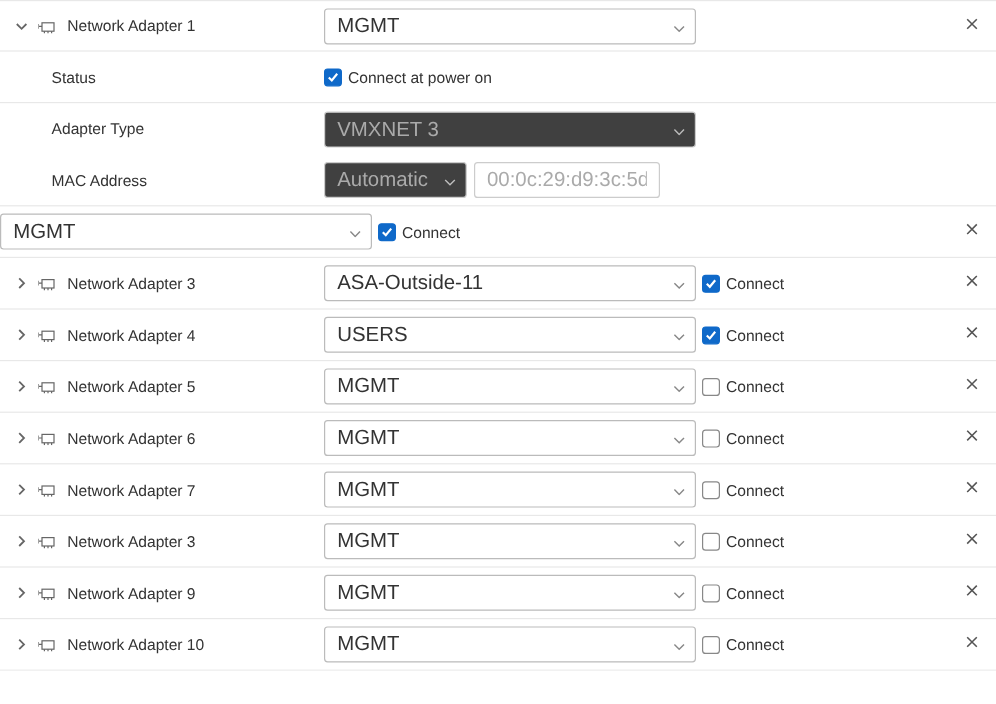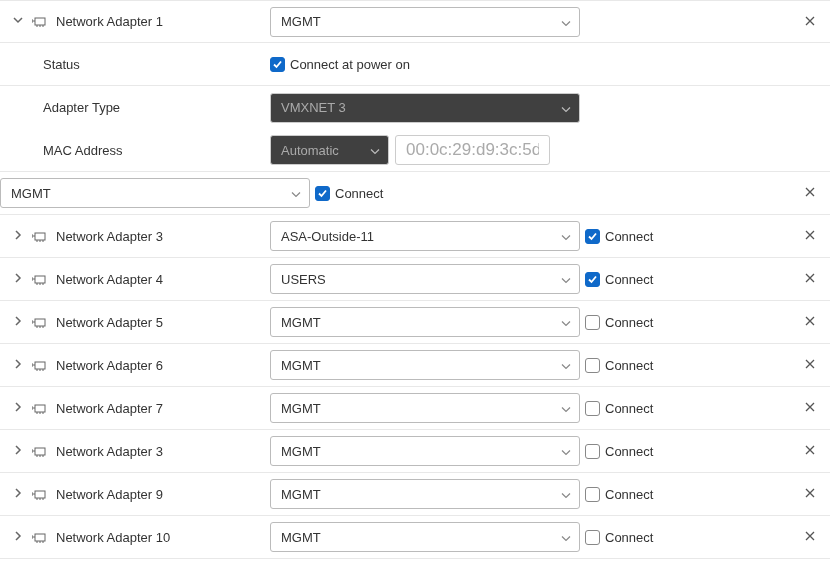--- a/index.html
+++ b/index.html
@@ -17,20 +17,21 @@
     align-items: center;
     min-height: 43px;
     border-bottom: 1px solid #e8e8e8;
     padding: 4px 0;
   }
   .row.no-border { border-bottom: none; }
   .top-border { border-top: 1px solid #e8e8e8; }
   .label-col {
     width: 270px;
     display: flex;
+    align-items: center;
     padding-left: 12px;
     flex-shrink: 0;
   }
   .label-col.indent { padding-left: 43px; }
   .middle-col {
     width: 315px;
     flex-shrink: 0;
     display: flex;
     align-items: center;
   }
@@ -68,21 +69,21 @@
     position: relative;
     width: 310px;
     height: 30px;
     border: 1px solid #bbb;
     border-radius: 3px;
     display: flex;
     align-items: center;
     padding: 0 16px 0 10px;
     background: #fff;
     cursor: pointer;
-    font-size: 13px;
+    font-size: 17px;
   }
   .select.disabled {
     color: #aaa;
     background: #404040;
     cursor: default;
     border-color: #ccc;
   }
   .select.small { width: 119px; }
   .select-caret {
     position: absolute;

